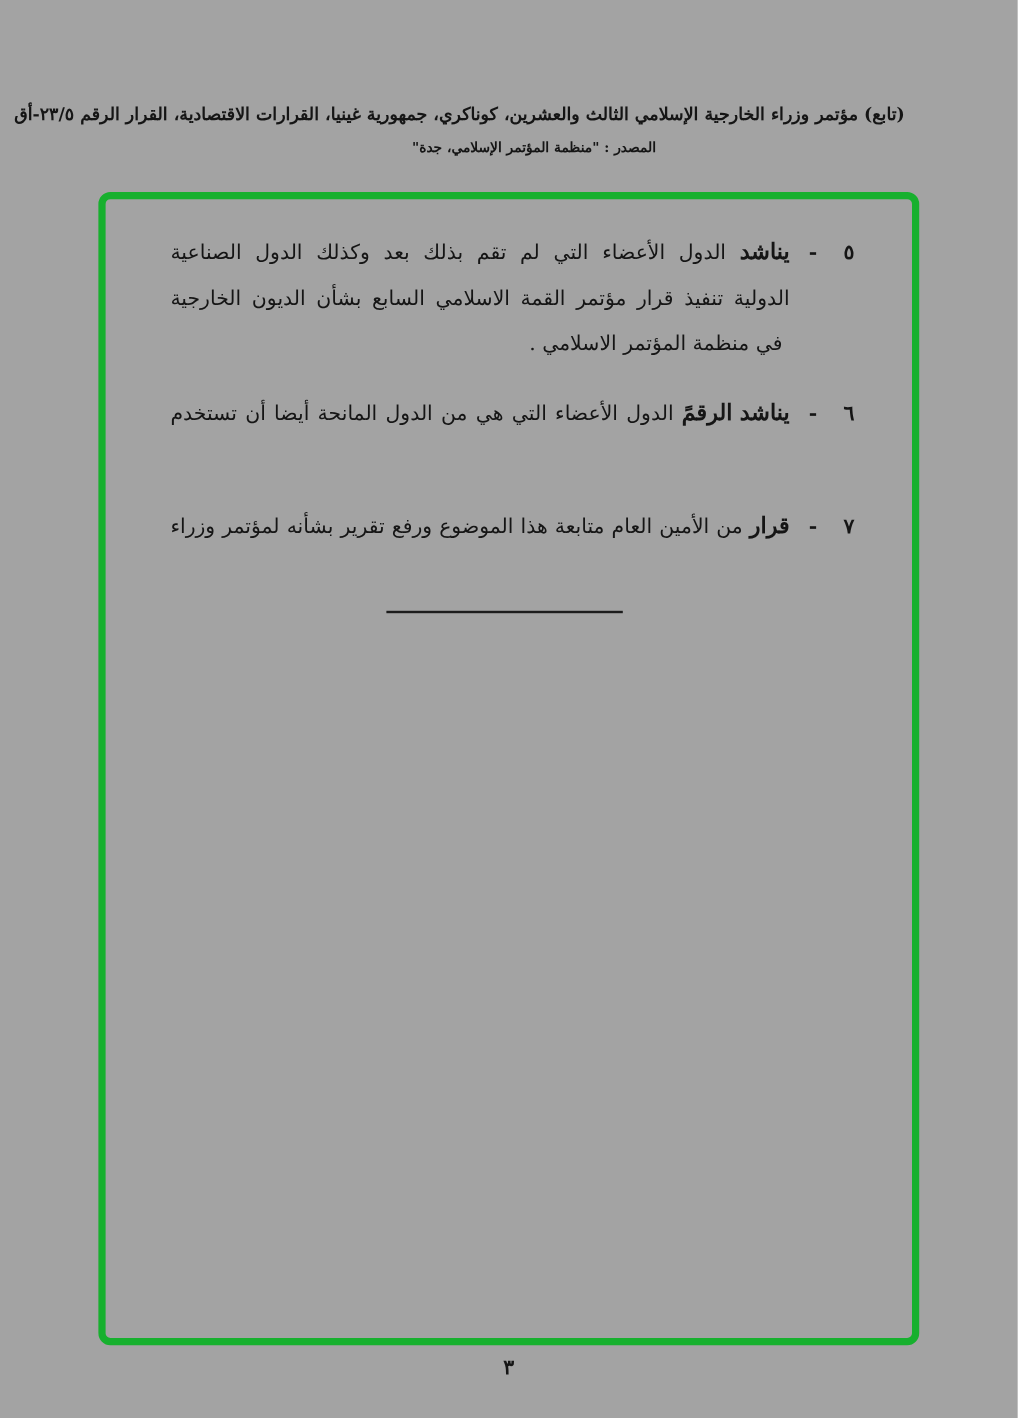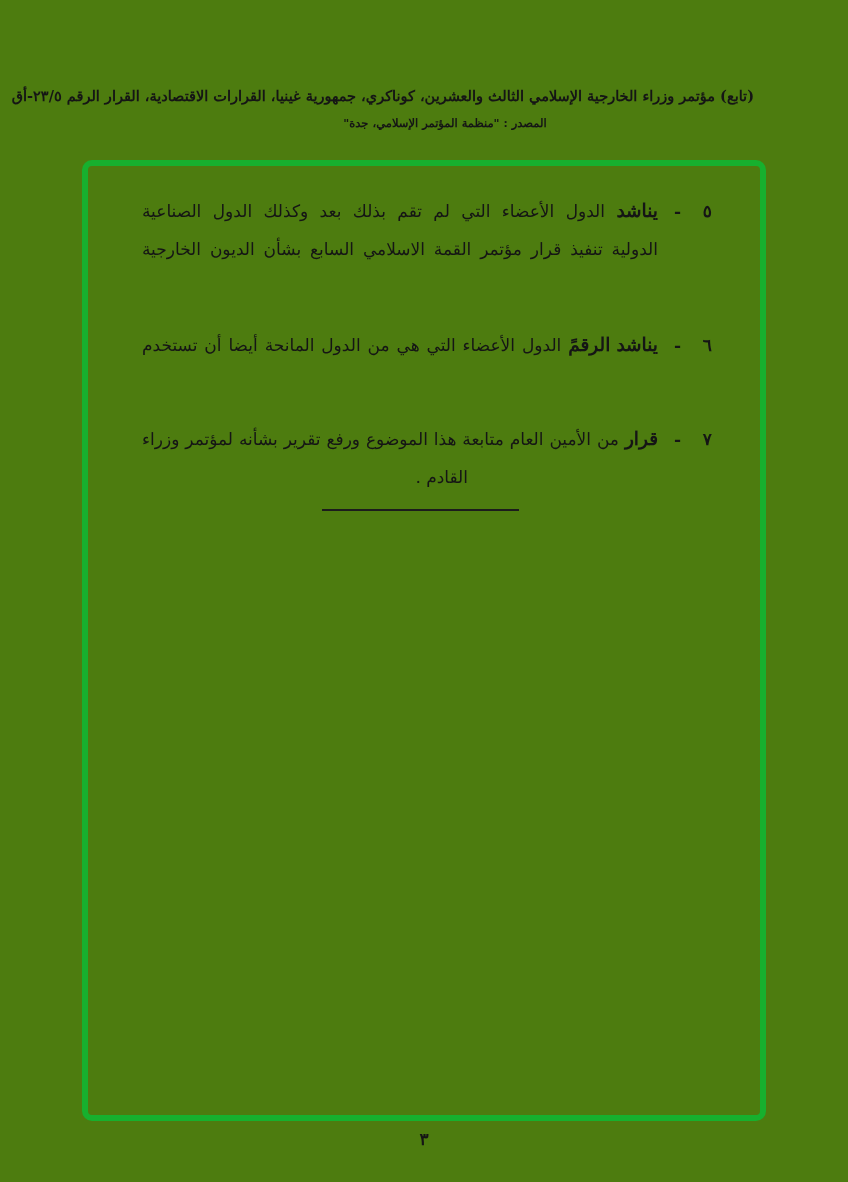--- a/index.html
+++ b/index.html
@@ -1,21 +1,21 @@
 <!DOCTYPE html>
 <html lang="ar"><head>
 <meta charset="utf-8">
 <style>
   html,body{margin:0;padding:0;background:#ffffff;}
   body{
     width:848px;height:1182px;position:relative;overflow:hidden;
     font-family:"DejaVu Serif","Liberation Serif",serif;
     color:#151515;
   }
-  .page{position:absolute;inset:0;background:#4d7c0f;}
+  .page{position:absolute;inset:0;background:#a3a3a3;}
 
   
   .hdr1{
     position:absolute;top:84px;left:98px;width:656px;
     direction:rtl;text-align:center;
     font-size:14.5px;font-weight:bold;line-height:24px;
     white-space:nowrap;
   }
   .hdr2{
     position:absolute;top:114px;left:320px;width:250px;
@@ -73,41 +73,41 @@
   <div class="gbox" style="border-color: rgb(23, 176, 46);"></div>
 
   <div class="para p5">
     <div class="marker">
       <span>٥</span>
       <span>-</span>
     </div>
     <div class="ptext">
       <div class="line just"><b class="lead">يناشد</b><span> الدول الأعضاء التي لم تقم بذلك بعد وكذلك الدول الصناعية والمنظمات</span></div>
       <div class="line just">الدولية تنفيذ قرار مؤتمر القمة الاسلامي السابع بشأن الديون الخارجية للدول الأعضاء</div>
+      <div class="line last ind-sm">في منظمة المؤتمر الاسلامي .</div>
     </div>
   </div>
 
   <div class="para p6">
     <div class="marker">
       <span>٦</span>
       <span>-</span>
     </div>
     <div class="ptext">
       <div class="line just"><b class="lead">يناشد الرقمً</b><span> الدول الأعضاء التي هي من الدول المانحة أيضا أن تستخدم نفوذها</span></div>
     </div>
   </div>
 
   <div class="para p7">
     <div class="marker">
       <span>٧</span>
       <span>-</span>
     </div>
     <div class="ptext">
       <div class="line just"><b class="lead">قرار</b><span> من الأمين العام متابعة هذا الموضوع ورفع تقرير بشأنه لمؤتمر وزراء الخارجية</span></div>
-      <div class="line last ind-lg">القادم .</div>
     </div>
   </div>
 
   <div class="rule"></div>
 
   <div class="pagenum">٣</div>
 
 </div>
 
 </body></html>

